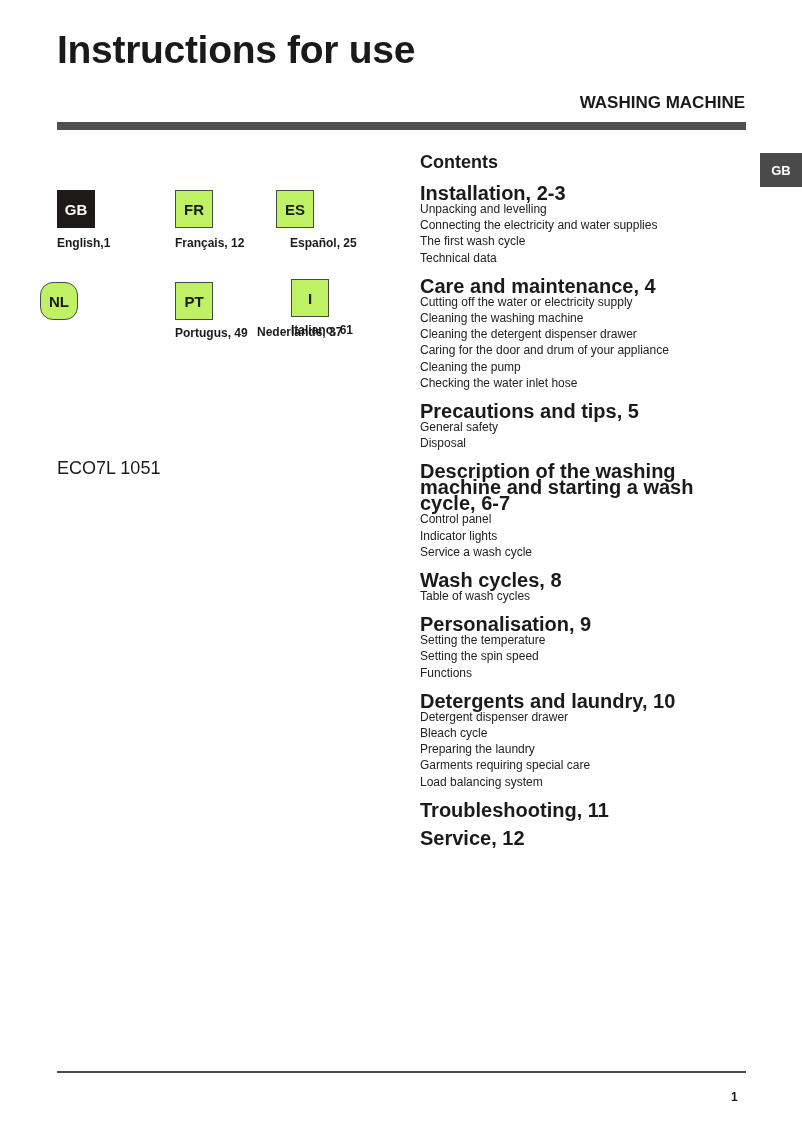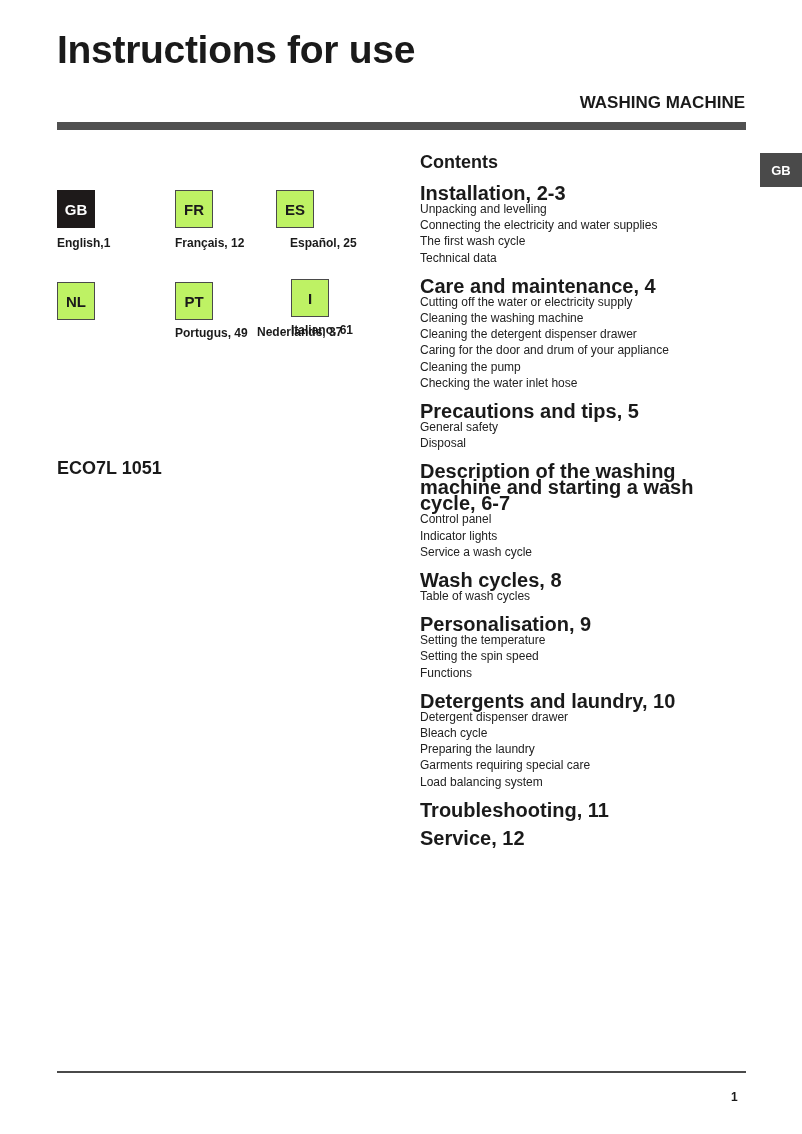--- a/index.html
+++ b/index.html
@@ -8,21 +8,21 @@
   .abs { position:absolute; }
   .title { left:57px; top:28px; font-size:39px; font-weight:bold; letter-spacing:-0.3px; line-height:44px; }
   .subtitle { right:57px; top:93px; font-size:17px; font-weight:bold; line-height:20px; }
   .top-rule { left:57px; top:122px; width:689px; height:8px; background:#505050; }
   .side-tab { left:760px; top:153px; width:42px; height:34px; background:#4a4a4a; color:#fff;
               font-size:13px; font-weight:bold; display:flex; align-items:center; justify-content:center; }
   .lang-box { width:36px; height:36px; border:1px solid #4a4a4a; background:#bef264;
               font-size:15px; font-weight:bold; display:flex; align-items:center; justify-content:center; color:#1a1a1a; }
   .lang-box.active { background:#1e1a1a; color:#fff; border-color:#1e1a1a; }
   .lang-label { font-size:12px; font-weight:bold; line-height:14px; white-space:nowrap; }
-  .model { left:57px; top:458px; font-size:18px; font-weight:bold; line-height:20px; }
+  .model { left:57px; top:458px; font-size:18px; font-weight:normal; line-height:20px; }
   .contents { left:420px; top:152px; width:330px; }
   .contents h2 { margin:0 0 12px 0; font-size:18px; font-weight:bold; line-height:21px; }
   .section { margin-bottom:12px; }
   .section h3 { margin:0; font-size:20px; font-weight:bold; line-height:16px; }
   .section .item { font-size:12px; line-height:16.2px; color:#222; }
   .bottom-rule { left:57px; top:1071px; width:689px; height:2px; background:#4a4a4a; }
   .page-num { left:731px; top:1090px; font-size:12px; font-weight:bold; }
 </style>
 </head>
 <body>
@@ -34,21 +34,21 @@
 
 <div class="abs lang-box active" style="left:57px;top:190px;">GB</div>
 <div class="abs lang-label" style="left:57px;top:236px;">English,1</div>
 
 <div class="abs lang-box" style="left:175px;top:190px;">FR</div>
 <div class="abs lang-label" style="left:175px;top:236px;">Français, 12</div>
 
 <div class="abs lang-box" style="left:276px;top:190px;">ES</div>
 <div class="abs lang-label" style="left:290px;top:236px;">Español, 25</div>
 
-<div class="abs lang-box" style="left:57px;top:282px;">NL</div>
+<div class="abs lang-box" style="left:40px;top:282px;border-radius:13px;">NL</div>
 <div class="abs lang-label" style="left:257px;top:325px;">Nederlands, 37</div>
 
 <div class="abs lang-box" style="left:175px;top:282px;">PT</div>
 <div class="abs lang-label" style="left:175px;top:326px;">Portugus, 49</div>
 
 <div class="abs lang-box" style="left:291px;top:279px;">I</div>
 <div class="abs lang-label" style="left:291px;top:323px;text-align:center;">Italiano, 61</div>
 
 <div class="abs model">ECO7L 1051</div>
 

